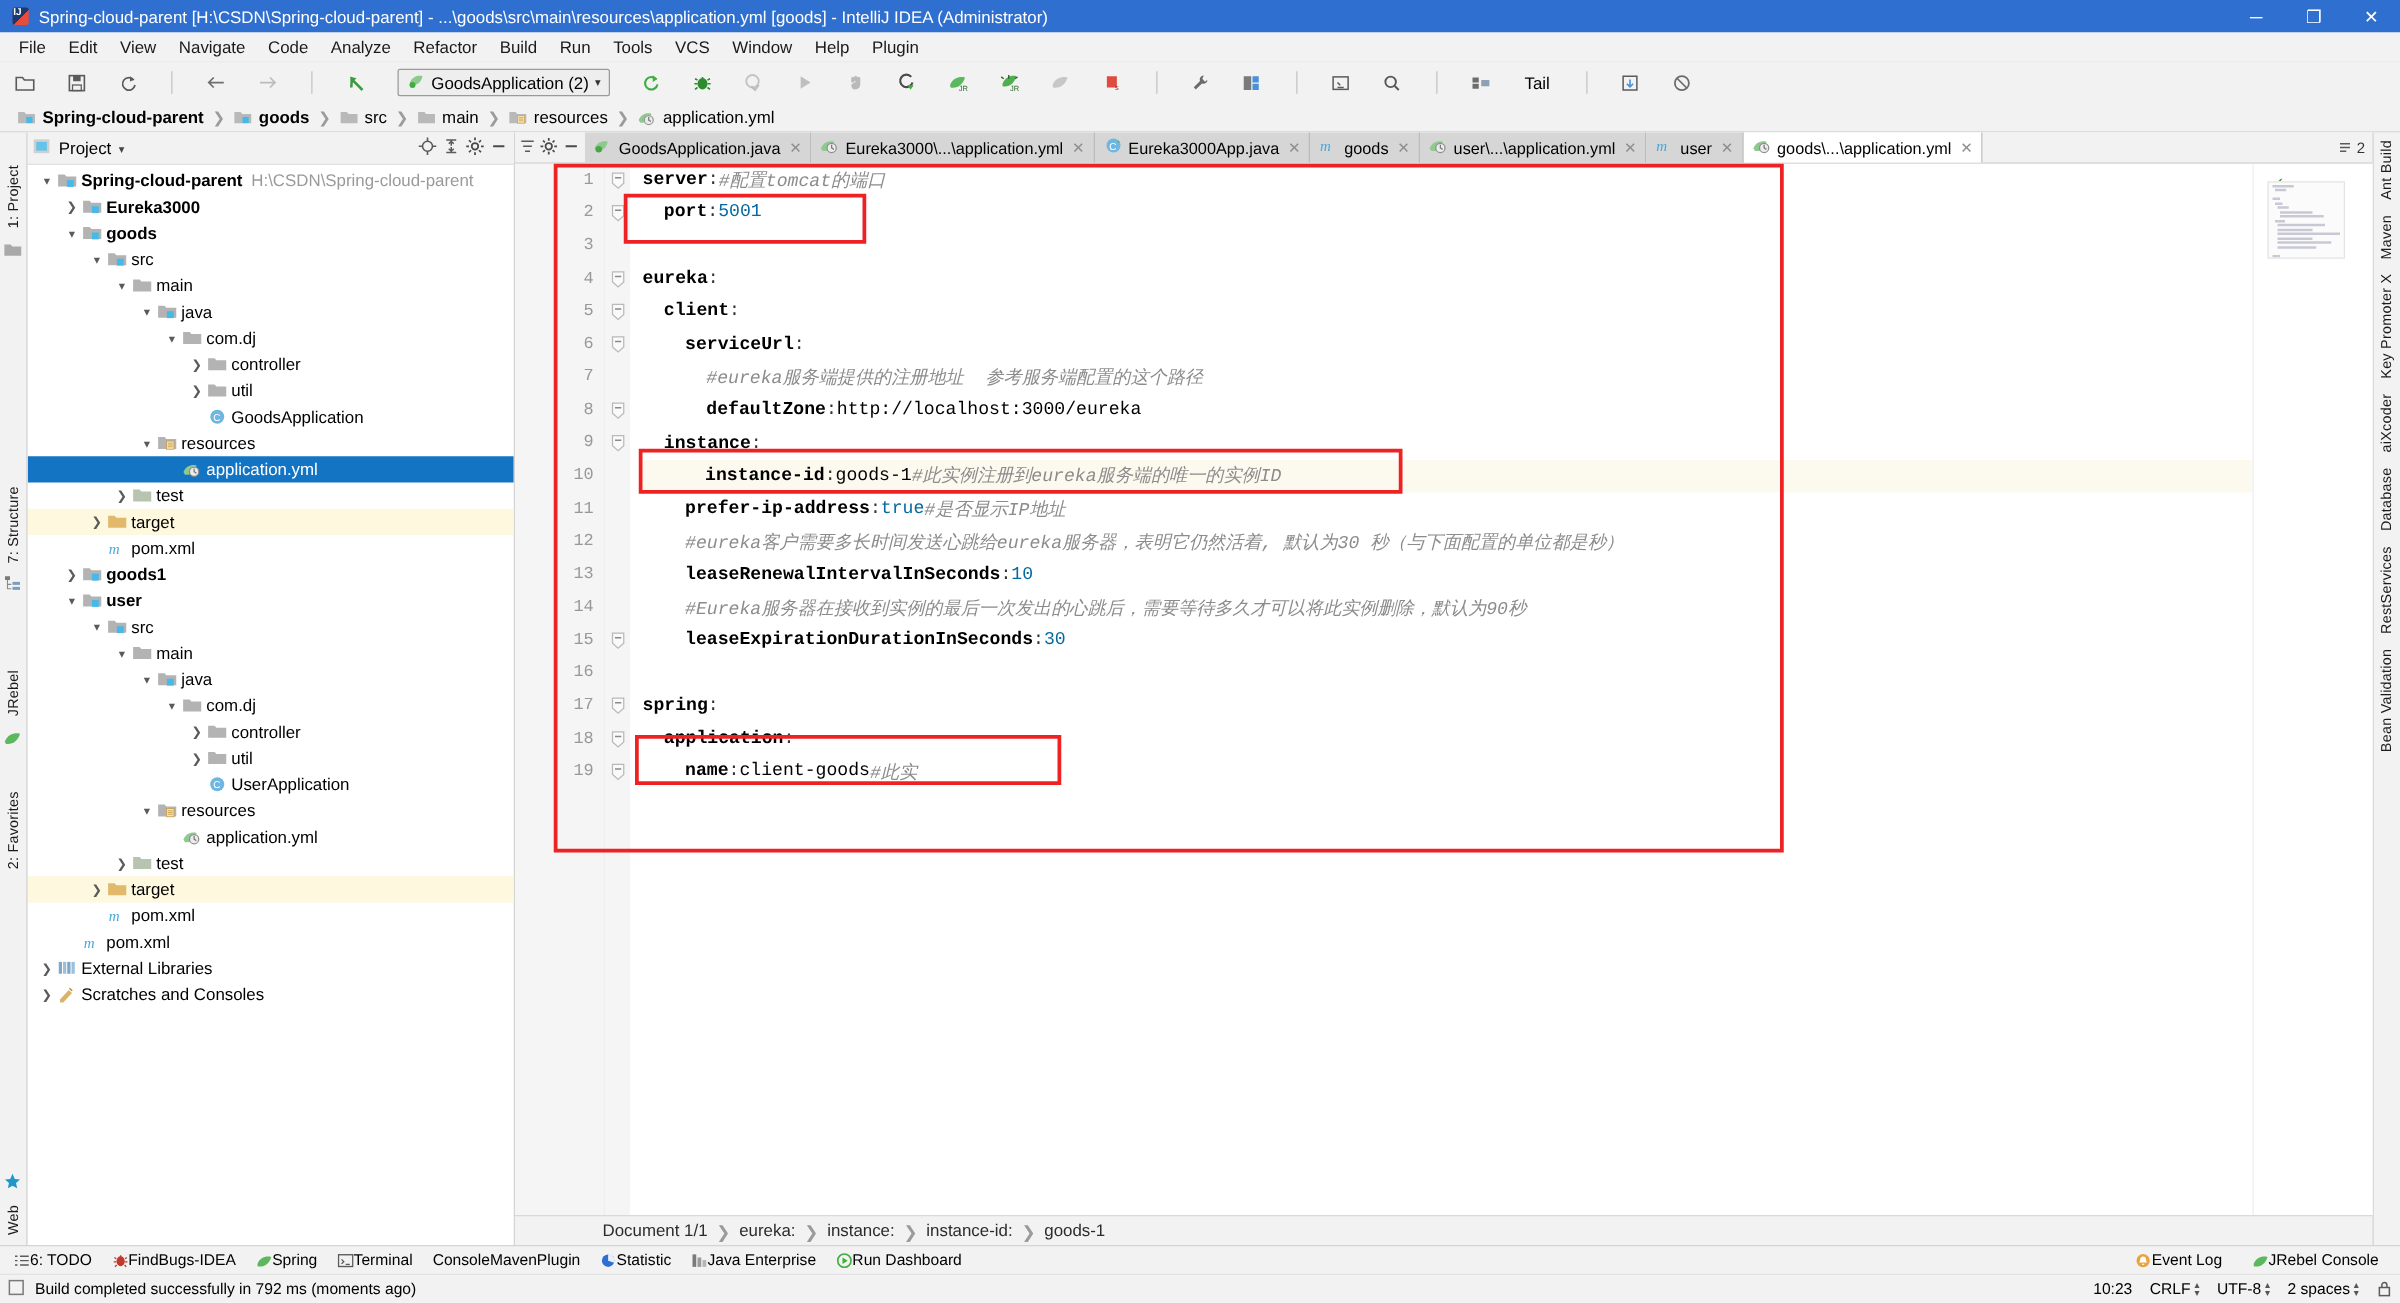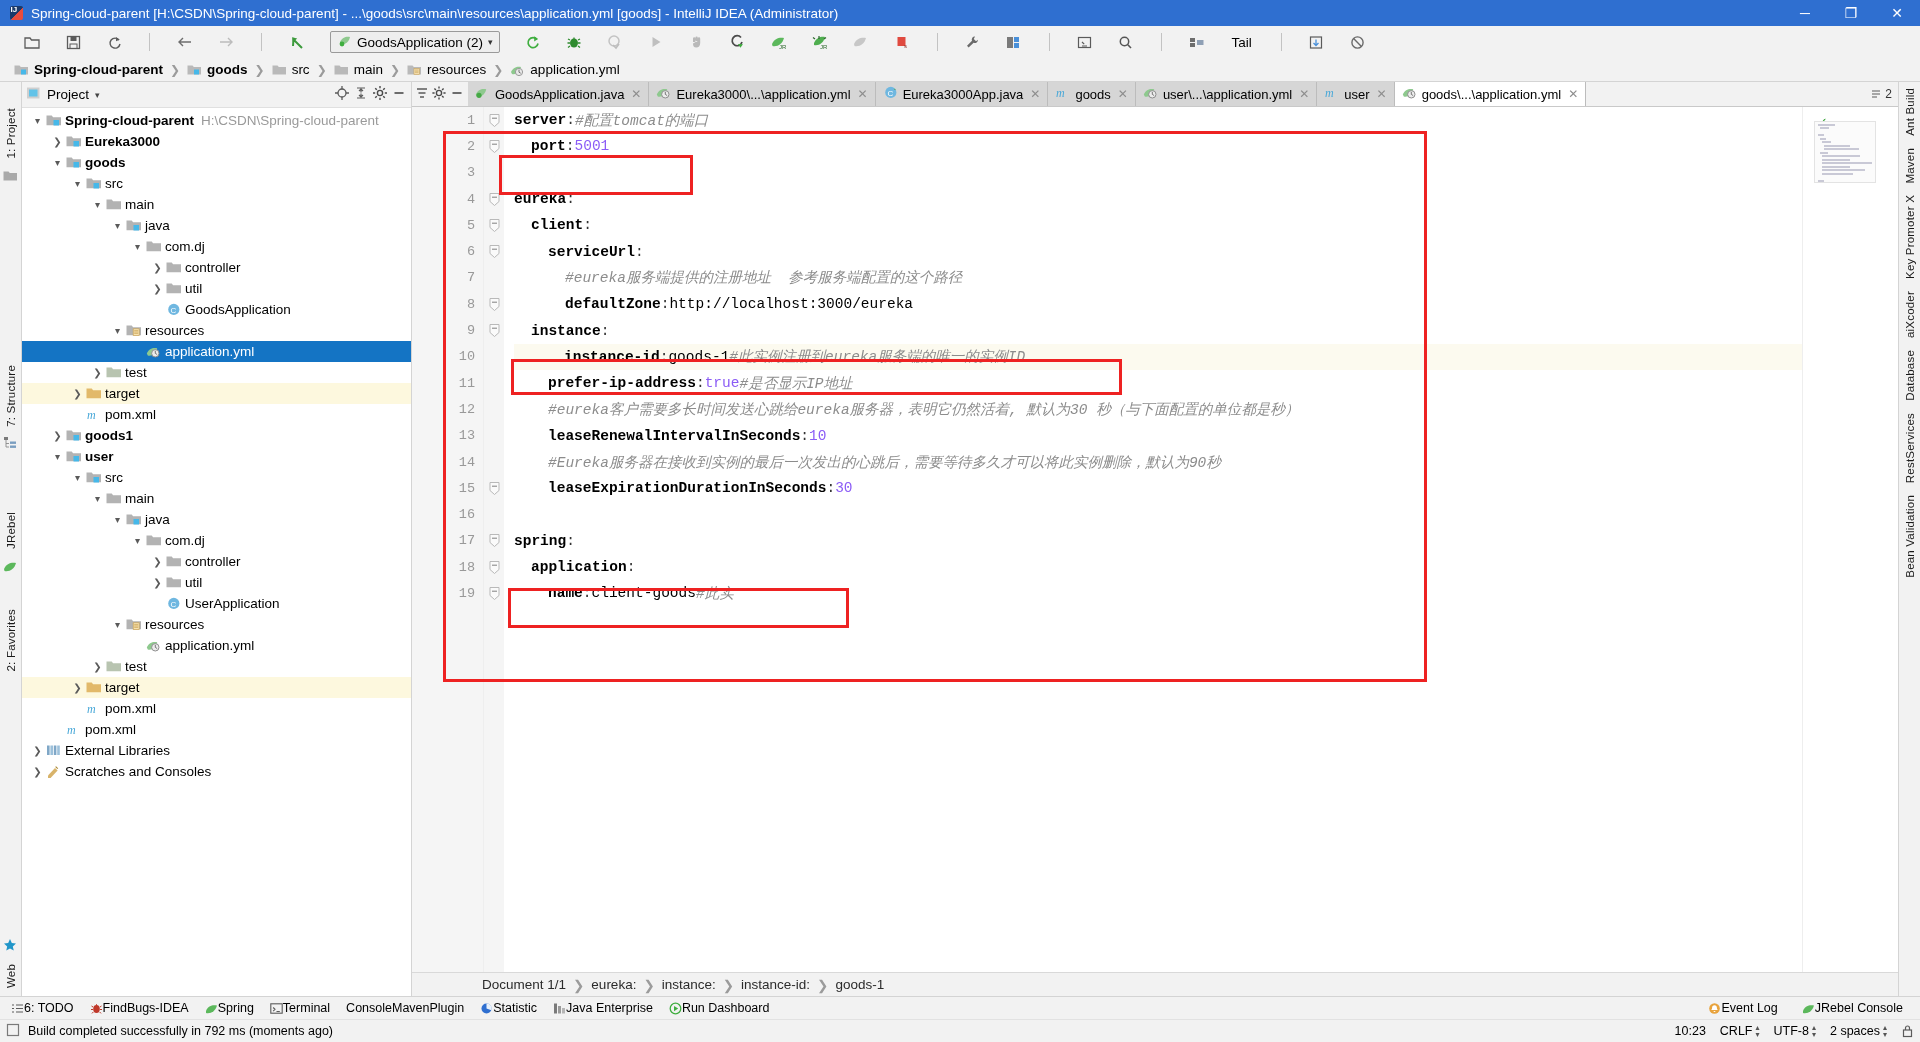--- a/index.html
+++ b/index.html
@@ -37,21 +37,21 @@
   
   .menubar {
     height: 24px; background: #f2f2f2; display: flex; align-items: center;
     flex: none; padding-left: 6px; border-bottom: 1px solid #eaeaea;
   }
   .menu-item { padding: 2px 9px; font-size: 13.5px; color: #1a1a1a; }
 
   
   .toolbar {
     height: 32px; background: #f2f2f2; display: flex; align-items: center;
-    flex: none; padding-left: 20px; gap: 17px;
+    flex: none; padding-left: 8px; gap: 17px;
   }
   .tbtn { width: 24px; height: 24px; display: flex; align-items: center; justify-content: center; position: relative; }
   .tbtn svg { display: block; }
   .tsep { width: 1px; height: 18px; background: #c3c3c3; margin: 0 6px; }
   .runconf {
     height: 22px; min-width: 168px; border: 1px solid #9a9a9a; background: #eeeeee;
     display: flex; align-items: center; gap: 5px; padding: 0 6px; margin: 0 4px;
     border-radius: 2px; font-size: 13.5px;
   }
   .runconf .chev { margin-left: auto; font-size: 9px; color: #333; }
@@ -141,21 +141,21 @@
   }
   .foldcol { width: 20px; flex: none; background: #f5f5f5; position: relative; }
   .code {
     flex: 1; position: relative; padding-left: 10px; min-width: 0;
     font-family: "Liberation Mono", monospace; font-size: 14.5px;
   }
   .cline { height: 26.3px; display: flex; align-items: center; white-space: pre; }
   .cline.hl { background: #fcfaef; padding-left: 16px; }
   .k { color: #000; font-weight: bold; }
   .colon { color: #333; }
-  .v { color: #8b5cf6; }
+  .v { color: #0369a1; }
   .vs { color: #000; }
   .cm { color: #8c8c8c; font-style: italic; }
 
   
   .markercol { width: 96px; flex: none; background: #fff; position: relative; border-left:1px solid #eee;}
   .minimap {
     position: absolute; right: 22px; top: 14px; width: 62px; height: 62px;
     background: #fbfbfb; border: 1px solid #e3e3e3; overflow: hidden;
   }
   .mm-line { height: 2px; background: #c9c9d6; margin: 1.5px 3px; }
@@ -200,20 +200,36 @@
         <div class="tb-ico-box"></div>
       </div>
     <div class="tb-title">Spring-cloud-parent [H:\CSDN\Spring-cloud-parent] - ...\goods\src\main\resources\application.yml [goods] - IntelliJ IDEA (Administrator)</div>
     <div class="win-btns">
       <div class="win-btn">─</div>
       <div class="win-btn">❐</div>
       <div class="win-btn close">✕</div>
     </div>
   </div>
 
+  <div class="menubar">
+    <div class="menu-item">File</div>
+    <div class="menu-item">Edit</div>
+    <div class="menu-item">View</div>
+    <div class="menu-item">Navigate</div>
+    <div class="menu-item">Code</div>
+    <div class="menu-item">Analyze</div>
+    <div class="menu-item">Refactor</div>
+    <div class="menu-item">Build</div>
+    <div class="menu-item">Run</div>
+    <div class="menu-item">Tools</div>
+    <div class="menu-item">VCS</div>
+    <div class="menu-item">Window</div>
+    <div class="menu-item">Help</div>
+    <div class="menu-item">Plugin</div>
+  </div>
 
   <div class="toolbar">
     <div class="tbtn">
       <svg width="17" height="15" viewBox="0 0 17 15">
           <path d="M1 3h5l1.5 2H15v8H1z" fill="none" stroke="#5b5b5b" stroke-width="1.3"></path>
         </svg>
     </div>
     <div class="tbtn">
       <svg width="15" height="15" viewBox="0 0 15 15">
           <rect x="1.5" y="1.5" width="12" height="12" fill="none" stroke="#5b5b5b" stroke-width="1.3"></rect>

